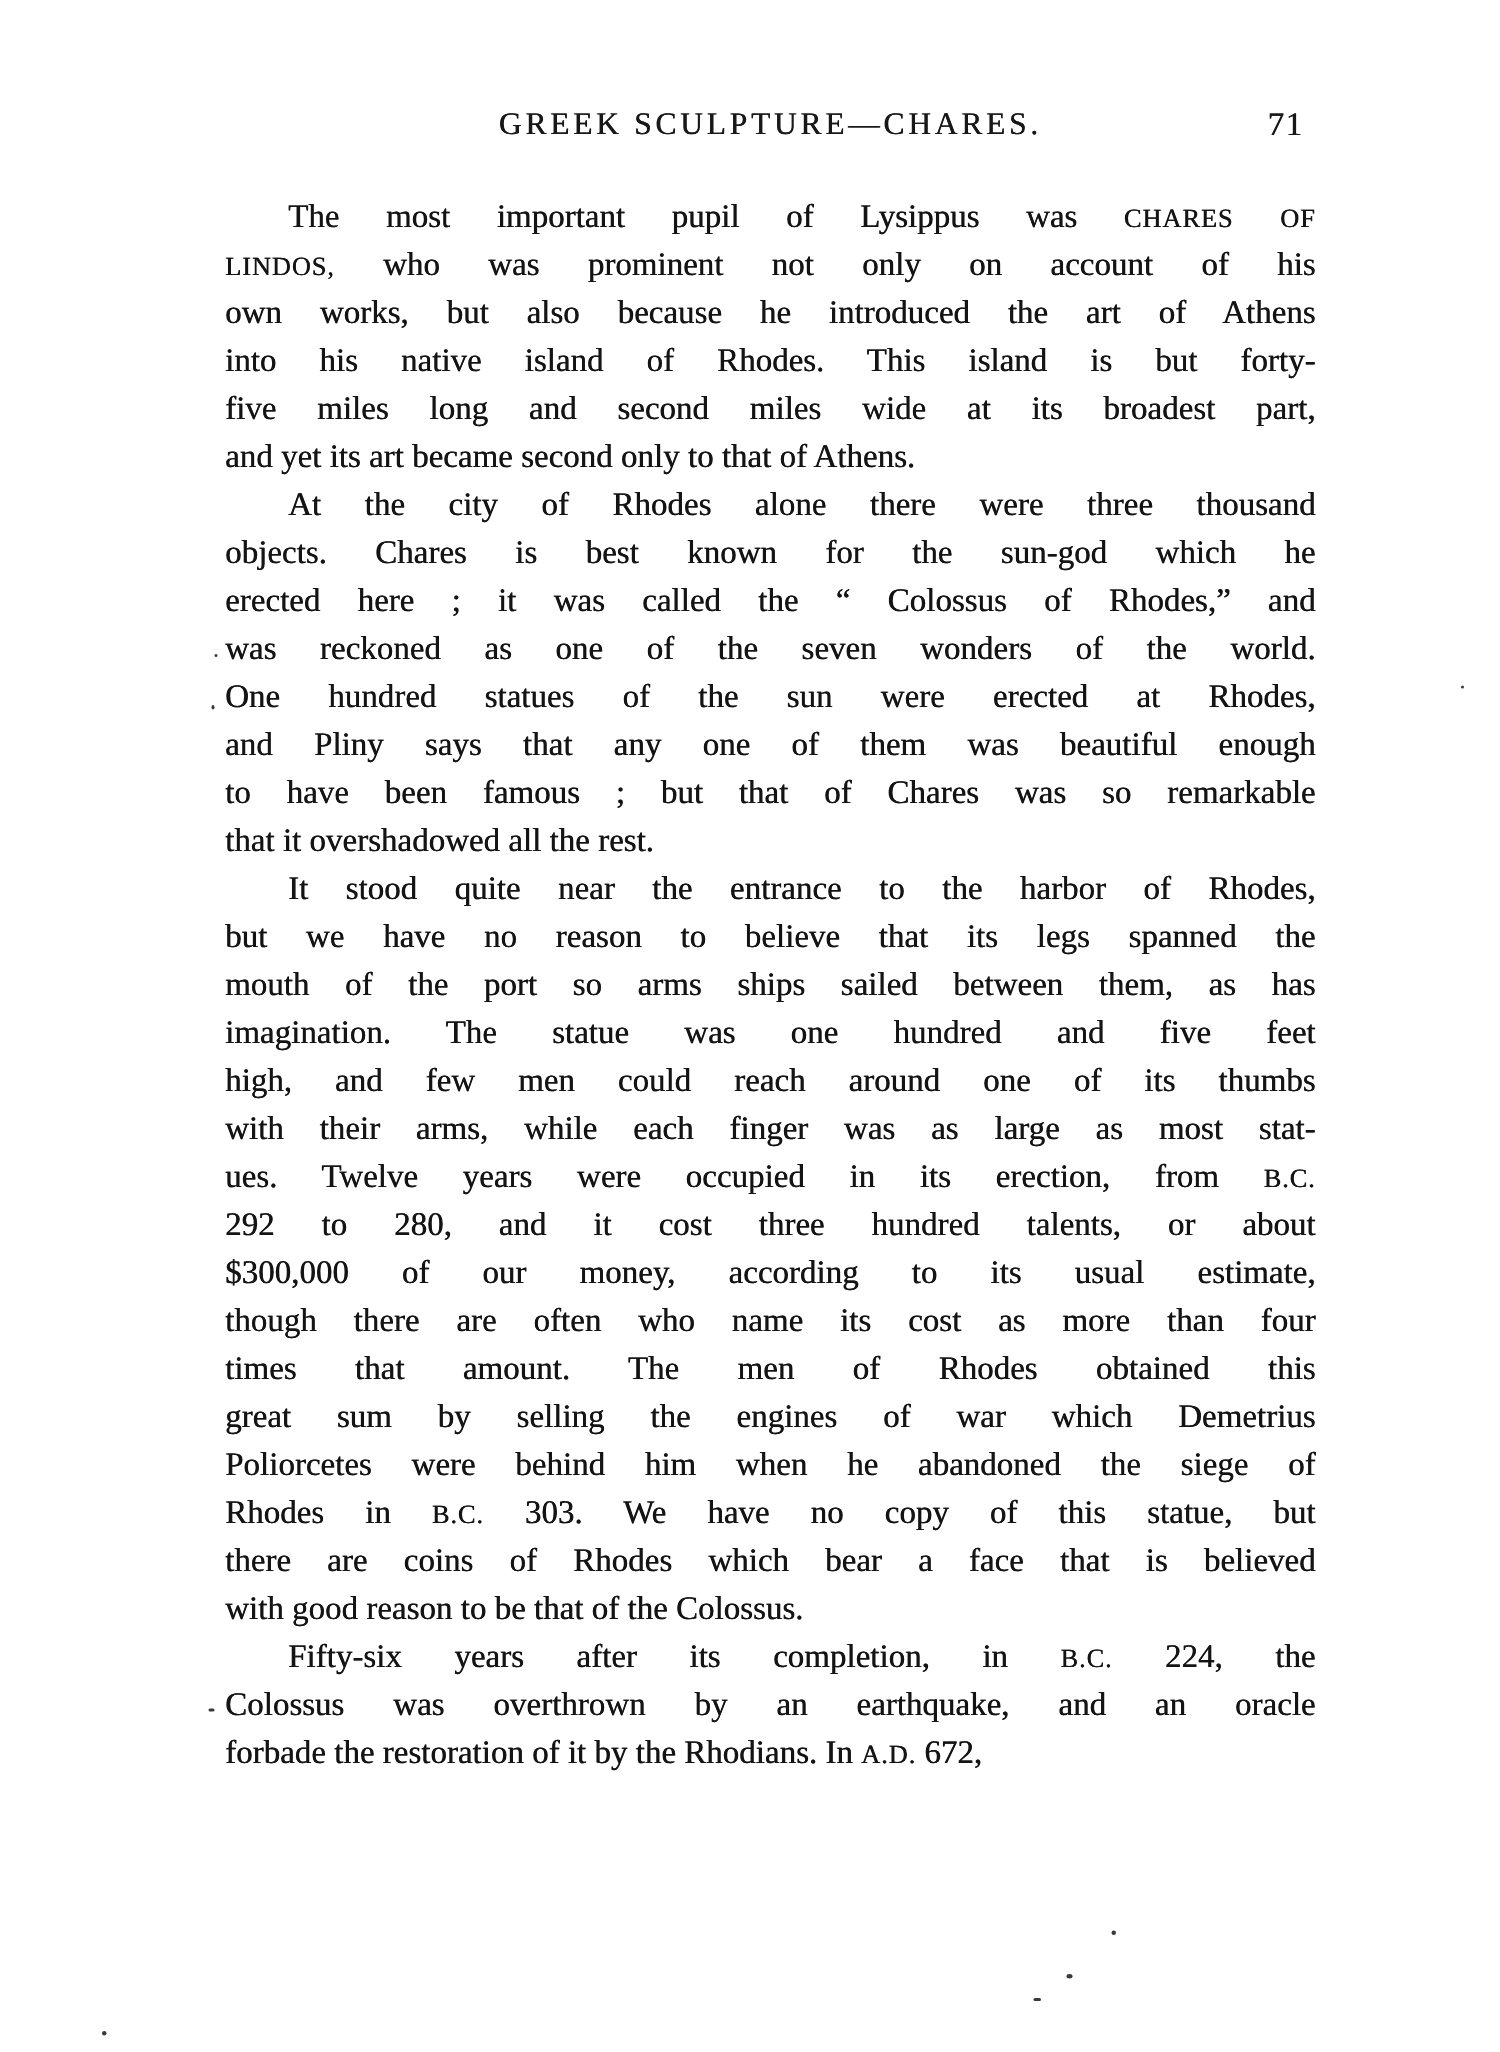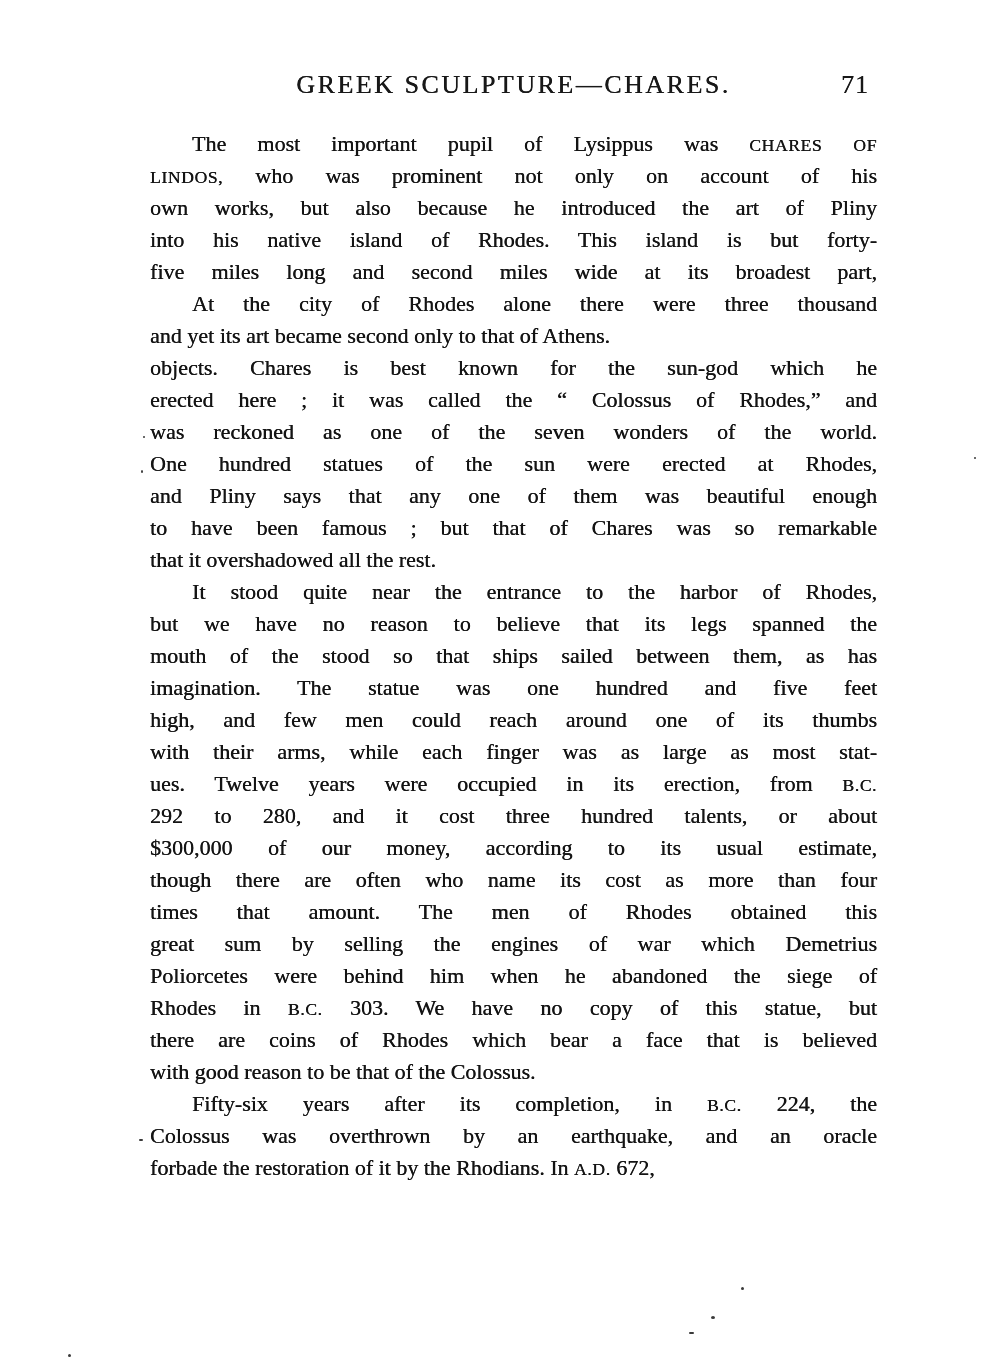--- a/index.html
+++ b/index.html
@@ -19,30 +19,30 @@
   
   .running-header {
     position: absolute;
     top: 70px;
     left: 150px;
     width: 727px;
     height: 30px;
   }
   .head-title {
     text-align: center;
-    font-size: 26px;
+    font-size: 21px;
     letter-spacing: 2.5px;
     color: #181818;
     text-shadow: 0.3px 0 0 currentColor;
   }
   .page-num {
     position: absolute;
     right: 8px;
     top: 0;
-    font-size: 26px;
+    font-size: 22px;
     letter-spacing: 1px;
     color: #181818;
     text-shadow: 0.3px 0 0 currentColor;
   }
   
   .text-block {
     position: absolute;
     top: 128px;
     left: 150px;
     width: 727px;
@@ -83,35 +83,35 @@
 <div class="page">
 
   <header class="running-header">
     <div class="head-title">GREEK SCULPTURE—CHARES.</div>
     <div class="page-num">71</div>
   </header>
 
   <main class="text-block" id="textBlock">
       <div class="line indent">The most important pupil of Lysippus was <span class="sc">CHARES</span> <span class="sc">OF</span></div>
       <div class="line"><span class="sc">LINDOS,</span> who was prominent not only on account of his</div>
-      <div class="line">own works, but also because he introduced the art of Pliny</div>
+      <div class="line">own works, but also because he introduced the art of Athens</div>
       <div class="line">into his native island of Rhodes.  This island is but forty-</div>
       <div class="line">five miles long and second miles wide at its broadest part,</div>
+      <div class="line last">and yet its art became second only to that of Athens.</div>
       <div class="line indent">At the city of Rhodes alone there were three thousand</div>
-      <div class="line last">and yet its art became second only to that of Athens.</div>
       <div class="line">objects.  Chares is best known for the sun-god which he</div>
       <div class="line">erected here ; it was called the “ Colossus of Rhodes,” and</div>
       <div class="line">was reckoned as one of the seven wonders of the world.</div>
       <div class="line">One hundred statues of the sun were erected at Rhodes,</div>
       <div class="line">and Pliny says that any one of them was beautiful enough</div>
       <div class="line">to have been famous ; but that of Chares was so remarkable</div>
       <div class="line last">that it overshadowed all the rest.</div>
       <div class="line indent">It stood quite near the entrance to the harbor of Rhodes,</div>
       <div class="line">but we have no reason to believe that its legs spanned the</div>
-      <div class="line">mouth of the stood so that ships sailed between them, as has</div>
+      <div class="line">mouth of the port so arms ships sailed between them, as has</div>
       <div class="line">imagination.  The statue was one hundred and five feet</div>
       <div class="line">high, and few men could reach around one of its thumbs</div>
       <div class="line">with their arms, while each finger was as large as most stat-</div>
       <div class="line">ues.  Twelve years were occupied in its erection, from <span class="sc">B.C.</span></div>
       <div class="line">292 to 280, and it cost three hundred talents, or about</div>
       <div class="line">$300,000 of our money, according to its usual estimate,</div>
       <div class="line">though there are often who name its cost as more than four</div>
       <div class="line">times that amount.  The men of Rhodes obtained this</div>
       <div class="line">great sum by selling the engines of war which Demetrius</div>
       <div class="line">Poliorcetes were behind him when he abandoned the siege of</div>

